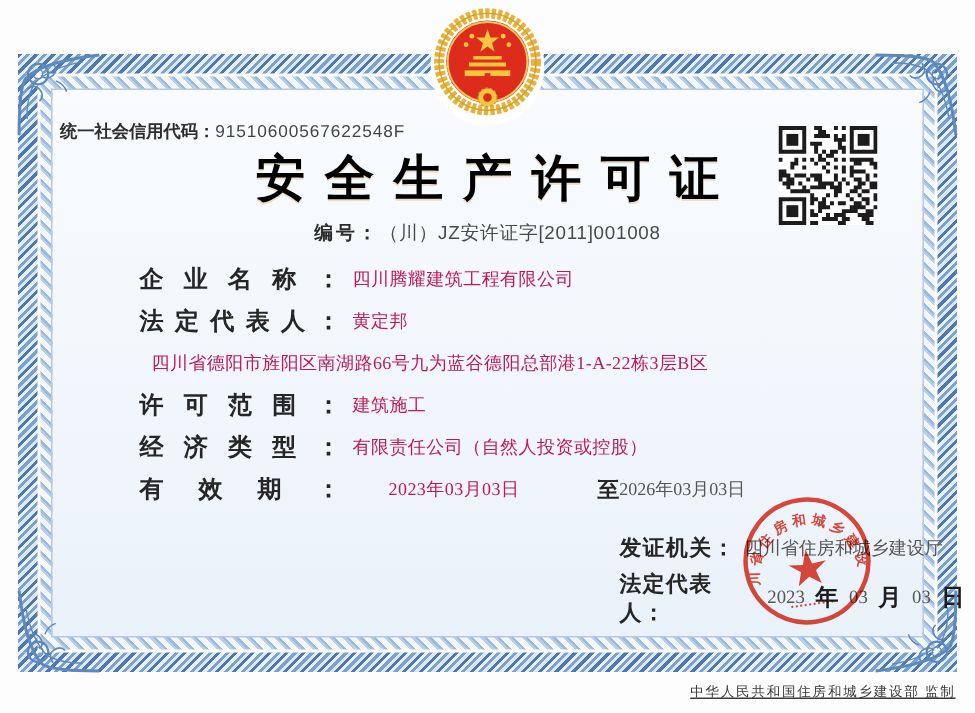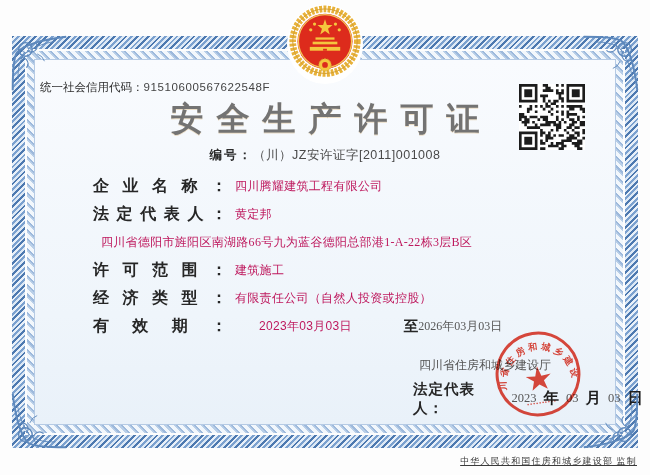--- a/index.html
+++ b/index.html
@@ -23,38 +23,38 @@
   .corner.bl { left:10px;  bottom:25px; transform:rotate(270deg); }
 
   
   .emblem { position:absolute; left:287px; top:5px; width:76px; height:80px; z-index:4; }
 
   
   .qr { position:absolute; left:519px; top:84px; width:66px; height:66px; z-index:2; }
 
   
   .credit { position:absolute; left:40px; top:80px; font-size:11.5px; color:#3b3b3b; z-index:2; }
-  .credit .lbl { font-weight:normal; color:#2e2e2e; }
+  .credit .lbl { font-weight:bold; color:#2e2e2e; }
   .credit .val { letter-spacing:.6px; color:#444; }
 
   .title { position:absolute; left:0; right:0; top:97px; text-align:center; z-index:2;
-    font-size:33px; font-weight:bold; color:#737373; letter-spacing:13px; text-indent:13px;
+    font-size:33px; font-weight:bold; color:#000000; letter-spacing:13px; text-indent:13px;
     text-shadow:0 1px 0 rgba(196,124,10,.22); }
 
   .cert-no { position:absolute; left:0; right:0; top:147px; text-align:center; z-index:2;
     font-size:12.5px; color:#40,40,40; }
   .cert-no .lbl { font-weight:bold; color:#2c2c2c; letter-spacing:2px; }
   .cert-no .val { color:#4a4a4a; letter-spacing:.5px; }
 
   .fields { position:absolute; left:93px; top:172px; width:530px; z-index:2; }
   .row { display:flex; align-items:center; height:28px; }
   .flabel { display:inline-block; width:134px; font-size:16px; font-weight:bold; color:#262626;
     text-align:justify; text-align-last:justify; flex:0 0 134px; }
   .fvalue { margin-left:8px; font-size:12px; color:#be185d; font-family:"Liberation Serif", serif; letter-spacing:.3px; }
-  .validity .fvalue { font-family:Liberation Sans, sans-serif;margin-left:32px; }
+  .validity .fvalue { font-family:Liberation Serif, serif;margin-left:32px; }
   .to-word { font-size:14.5px; font-weight:bold; color:#262626; margin-left:52px; }
   .to-date { font-size:12px; color:#555; font-family:"Liberation Serif", serif; }
 
   .issue-block { position:absolute; left:413px; top:349px; z-index:2; }
   .issue-row { display:flex; align-items:center; height:33px; }
   .ilabel { font-size:14.5px; font-weight:bold; color:#262626; letter-spacing:1px; }
   .ivalue { margin-left:6px; font-size:12px; color:#555; font-family:"Liberation Serif", serif; }
   .date-seg { display:flex; align-items:center; margin-left:6px; }
   .date-seg .num { font-size:12.5px; color:#555; font-family:"Liberation Serif", serif; }
   .date-seg .unit { font-size:15.5px; font-weight:bold; color:#1d1d1d; margin:0 7px; }
@@ -185,20 +185,21 @@
     <div class="row validity">
       <span class="flabel">有效期：</span>
       <span class="fvalue">2023年03月03日</span>
       <span class="to-word">至</span>
       <span class="to-date">2026年03月03日</span>
     </div>
   </div>
 
   <div class="issue-block">
     <div class="issue-row">
+      <span class="ilabel">发证机关：</span>
       <span class="ivalue">四川省住房和城乡建设厅</span>
     </div>
     <div class="issue-row">
       <span class="ilabel">法定代表人：</span>
       <span class="date-seg">
         <span class="num">2023</span>
         <span class="unit">年</span>
         <span class="num">03</span>
         <span class="unit">月</span>
         <span class="num">03</span>

